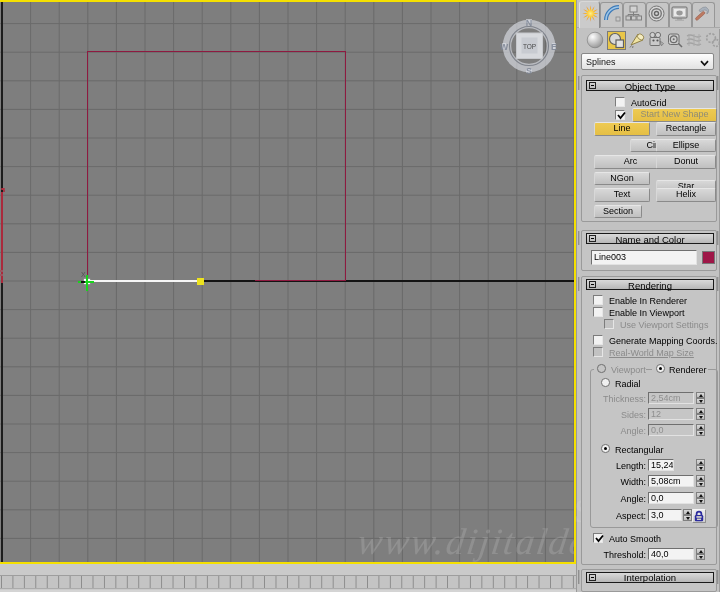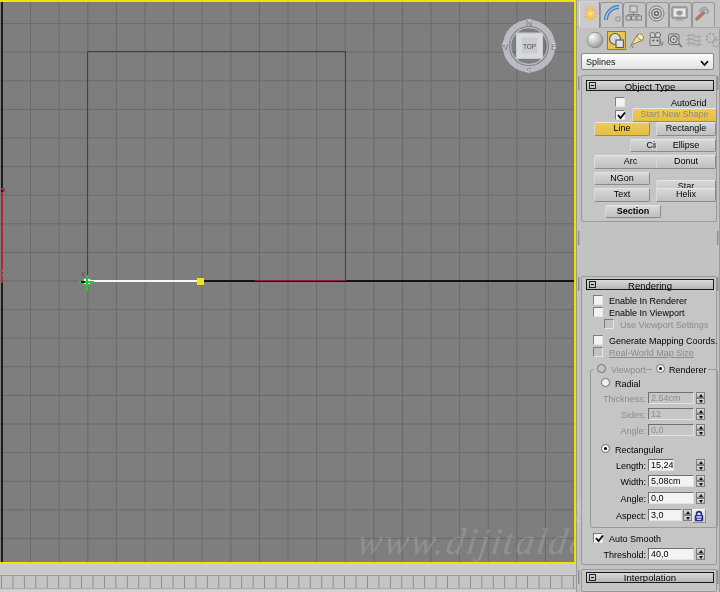--- a/index.html
+++ b/index.html
@@ -263,40 +263,48 @@
             <path d="M1 1.2 L4.5 5 L8 1.2" stroke="#111" stroke-width="1.7" fill="none"></path>
           </svg></span>
       </div>
 
     <div class="roll" style="top:75px;height:147px;">
       <div class="rhead">
           <div class="minus"></div>
           <span>Object Type</span>
         </div>
       <div class="cb" style="left:33px;top:21px;"></div>
-      <div class="lab" style="left:49px;top:22px;margin-left:40px;">AutoGrid</div>
+      <div class="lab" style="left:49px;top:22px;">AutoGrid</div>
       <div class="cb" style="left:33px;top:34px;">
           <svg width="12" height="12" viewBox="0 0 12 12">
             <path d="M2 5 L4.5 8 L9 2.5" fill="none" stroke="#000" stroke-width="1.8"></path>
           </svg>
         </div>
       <div class="btn yel" style="left:50px;top:32px;width:85px;color:#8f8c76;">Start New Shape</div>
       <div class="btn yel" style="left:12px;top:46px;width:56px;">Line</div>
       <div class="btn" style="left:74px;top:46px;width:60px;">Rectangle</div>
       <div class="btn" style="left:12px;top:62.5px;width:56px;margin-left:36px;">Circle</div>
       <div class="btn" style="left:74px;top:62.5px;width:60px;">Ellipse</div>
       <div class="btn" style="left:12px;top:79px;width:73px;">Arc</div>
       <div class="btn" style="left:74px;top:79px;width:60px;">Donut</div>
       <div class="btn" style="left:12px;top:95.5px;width:56px;">NGon</div>
       <div class="btn" style="left:74px;top:95.5px;width:60px;margin-top:8px;">Star</div>
       <div class="btn" style="left:12px;top:112px;width:56px;">Text</div>
       <div class="btn" style="left:74px;top:112px;width:60px;">Helix</div>
-      <div class="btn" style="left:23px;top:128.5px;width:56px;font-weight:bold;">Section</div>
-    </div>
-
+      <div class="btn" style="left:12px;top:128.5px;width:48px;">Section</div>
+    </div>
+
+    <div class="roll" style="top:230px;height:41px;">
+      <div class="rhead" style="top:2px;">
+          <div class="minus"></div>
+          <span>Name and Color</span>
+        </div>
+      <div class="fld" style="left:9px;top:19px;width:106px;height:15px;line-height:13px;">Line003</div>
+      <div style="position:absolute;left:120px;top:20px;width:13px;height:13px;background:#9e1647;border:1px solid #777;"></div>
+    </div>
 
     <div class="roll" style="top:276px;height:289px;">
       <div class="rhead" style="top:2px;">
           <div class="minus"></div>
           <span>Rendering</span>
         </div>
       <div class="cb" style="left:11px;top:18px;"></div>
       <div class="lab" style="left:27px;top:19px;">Enable In Renderer</div>
       <div class="cb" style="left:11px;top:30px;"></div>
       <div class="lab" style="left:27px;top:31px;">Enable In Viewport</div>

